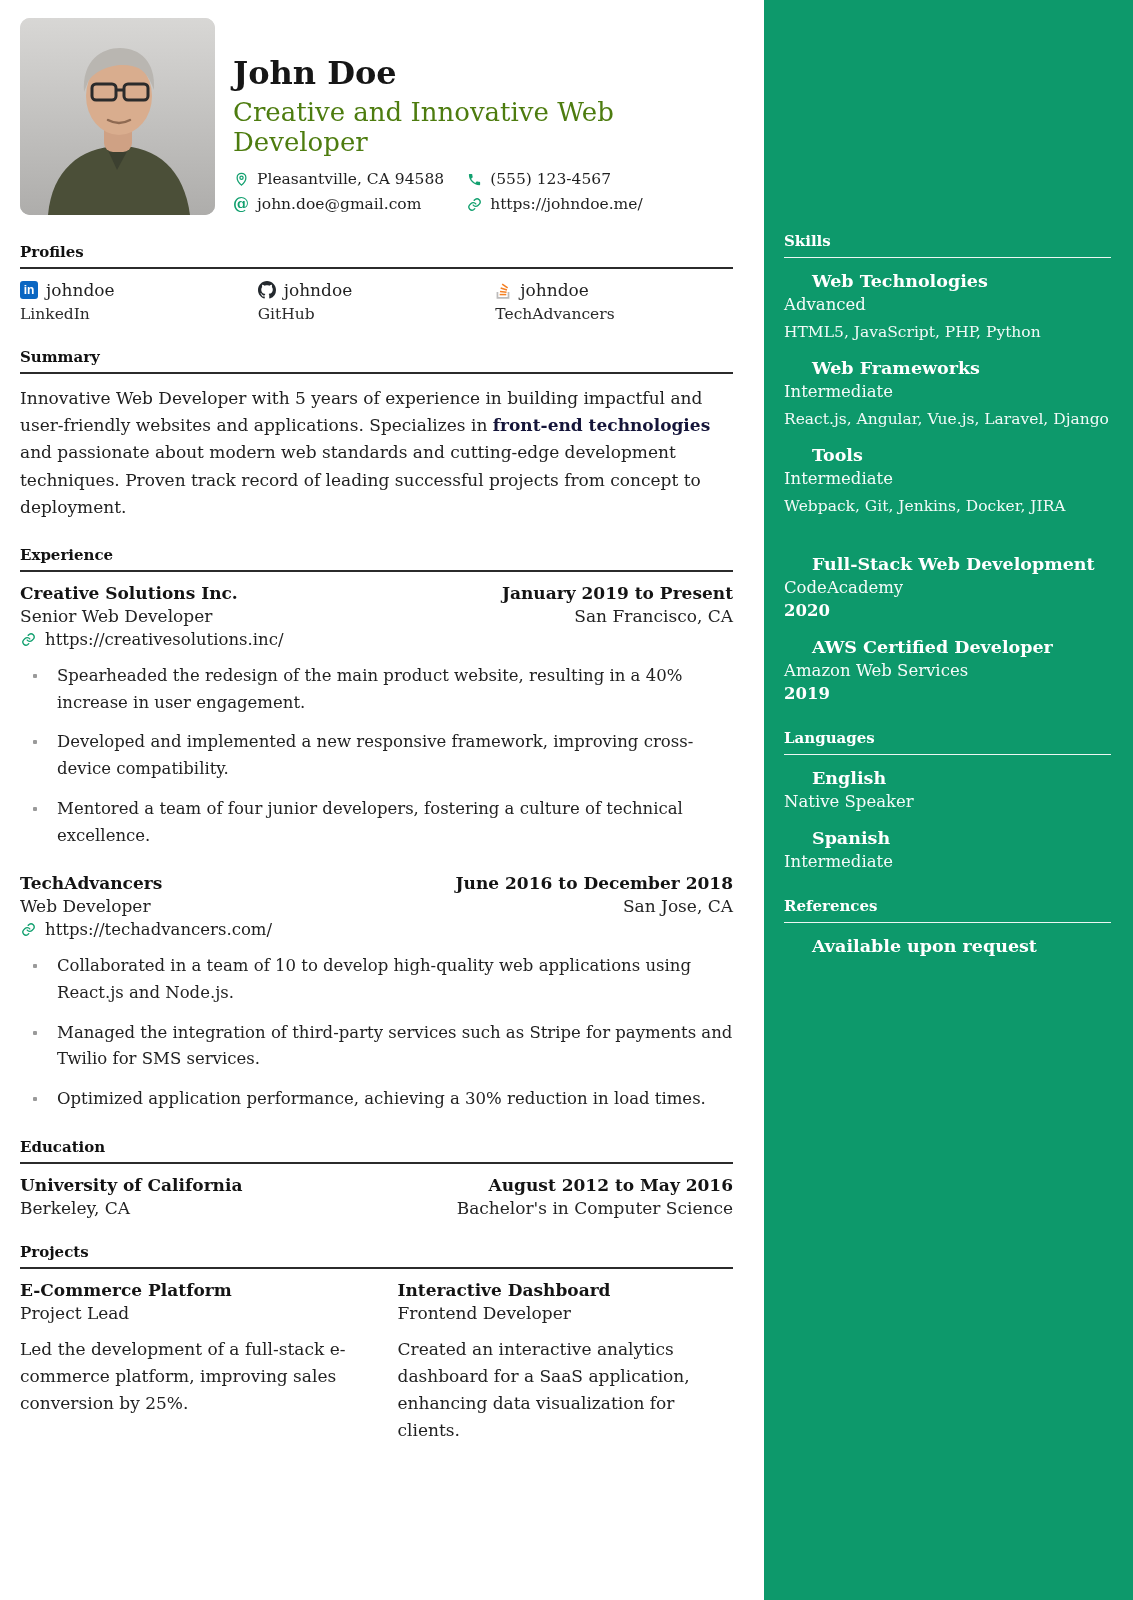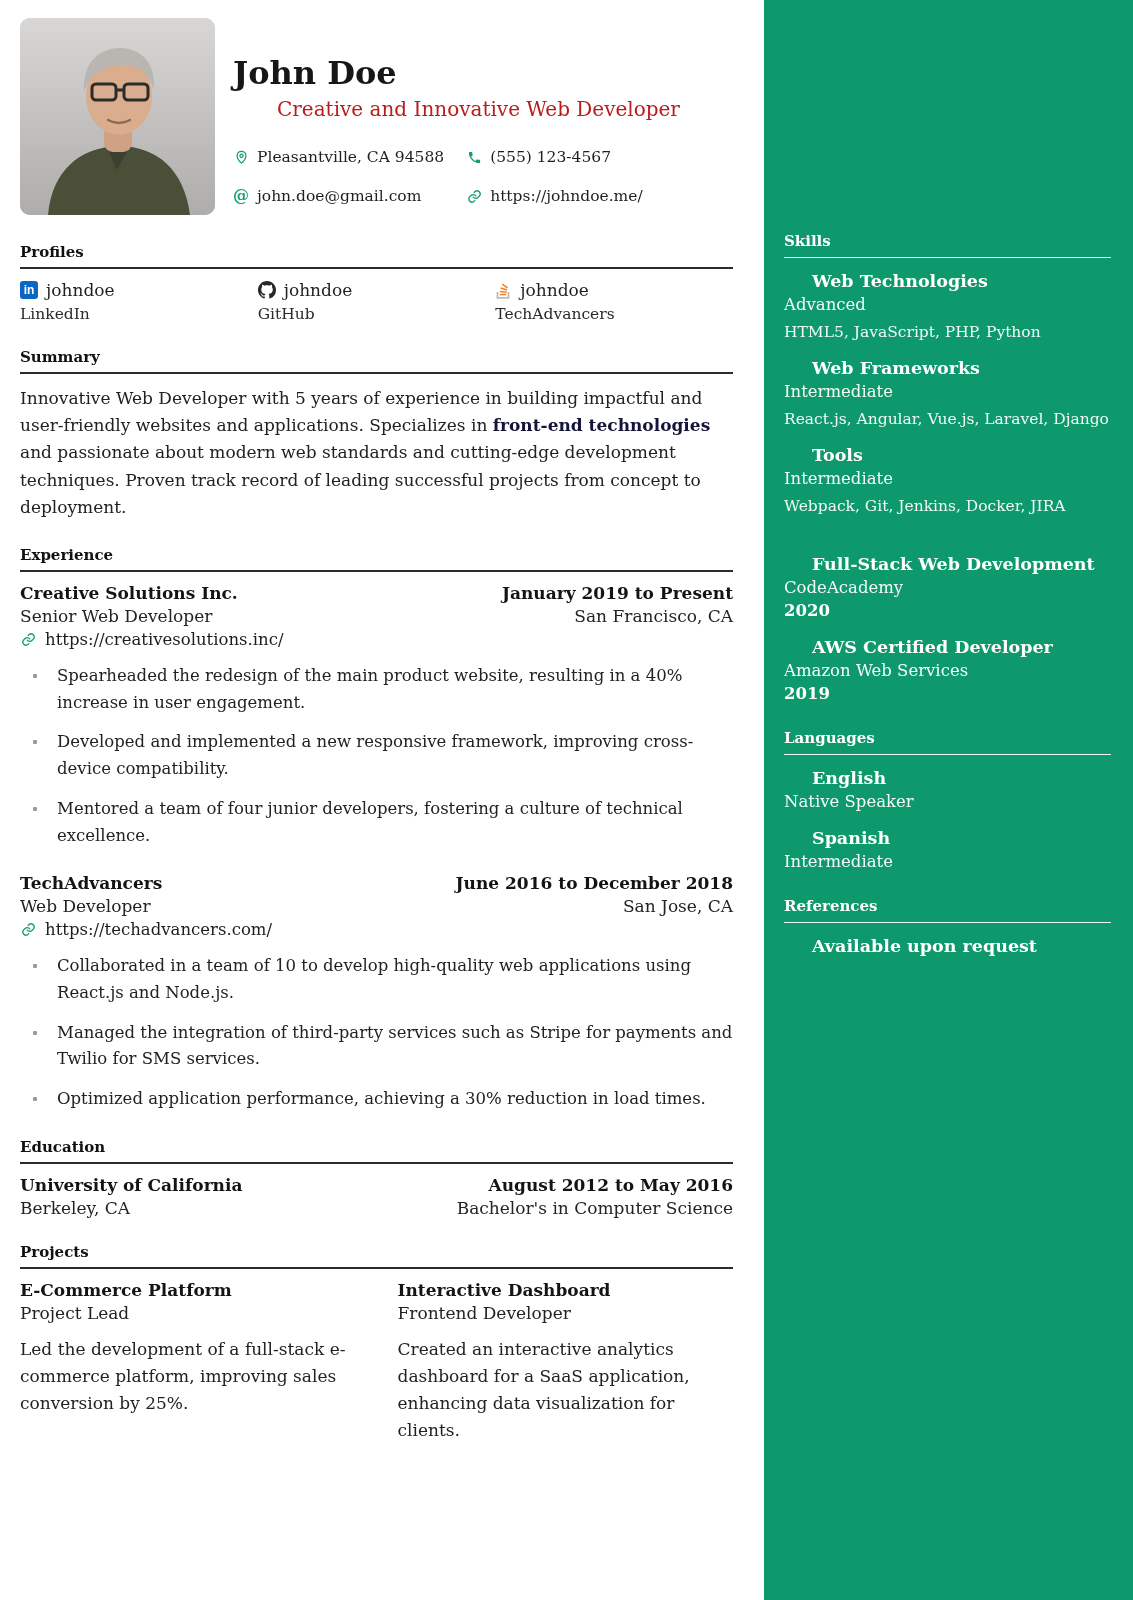--- a/index.html
+++ b/index.html
@@ -10,24 +10,24 @@
   
   .main { width:764px; padding:18px 31px 30px 20px; }
 
   .header-row { display:flex; gap:18px; margin-bottom:28px; }
   .photo { width:195px; height:197px; border-radius:10px; overflow:hidden; flex:none;
            background:linear-gradient(180deg,#d6d5d3 0%,#c6c5c3 55%,#b3b2b0 100%); }
   .photo svg { display:block; width:100%; height:100%; }
 
   .header-text { padding-top:38px; }
   .name { font-size:32px; font-weight:bold; color:#161616; line-height:1.1; }
-  .headline { font-size:20px; margin-top:6px; color:#b91c1c;margin-left:44px; }
+  .headline { font-size:26px; margin-top:6px; color:#4d7c0f; }
   .contact { margin-top:13px; display:grid; grid-template-columns:auto auto; justify-content:start;
              column-gap:22px; row-gap:7px; font-size:15.5px; }
-  .contact-item { display:flex; align-items:center; gap:8px; white-space:nowrap;margin-top:14px; }
+  .contact-item { display:flex; align-items:center; gap:8px; white-space:nowrap; }
   .cicon { color:#12a06f; display:inline-flex; width:16px; height:16px; align-items:center; justify-content:center; flex:none; }
   .cicon svg { width:15px; height:15px; }
   .at-glyph { font-size:16px; font-weight:bold; line-height:1; color:#12a06f; }
 
   .section { margin-top:25px; }
   .section-title { font-size:15px; font-weight:bold; color:#111;
                    border-bottom:2px solid #2b2b2b; padding-bottom:6px; }
   .section-body { padding-top:11px; }
 
   

